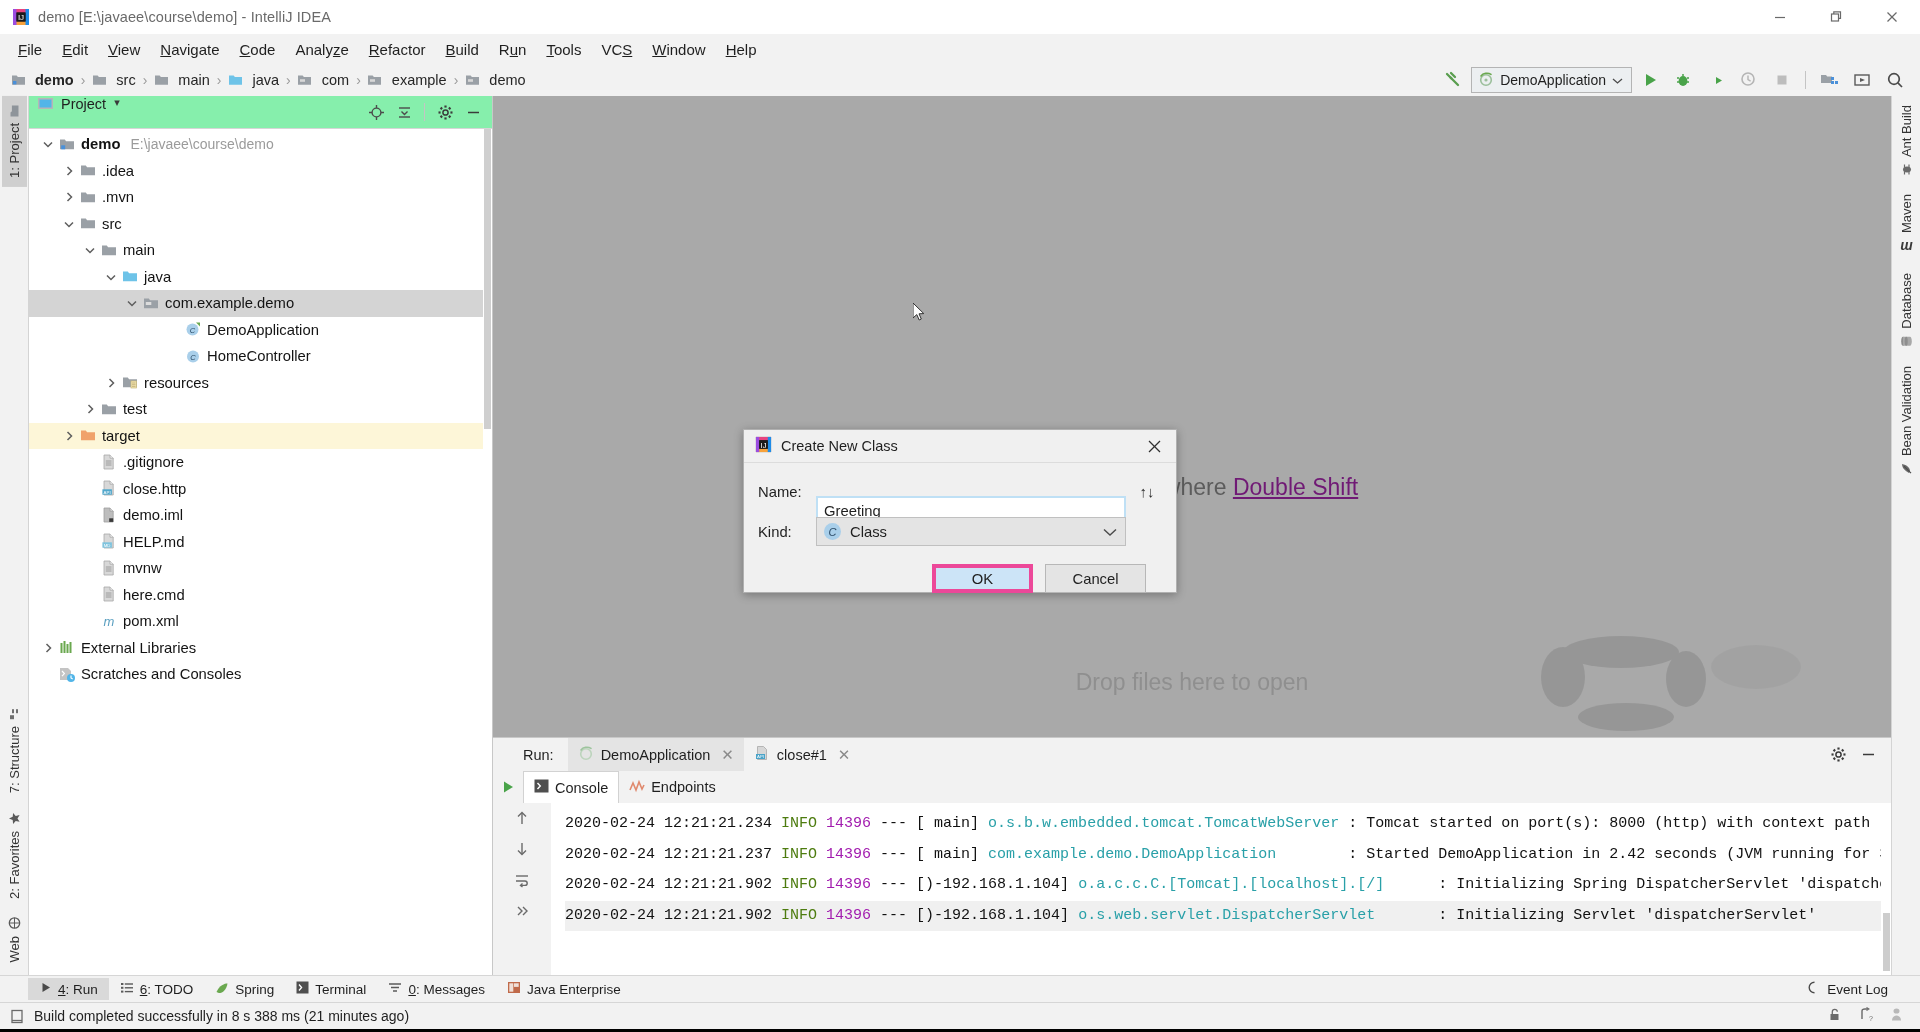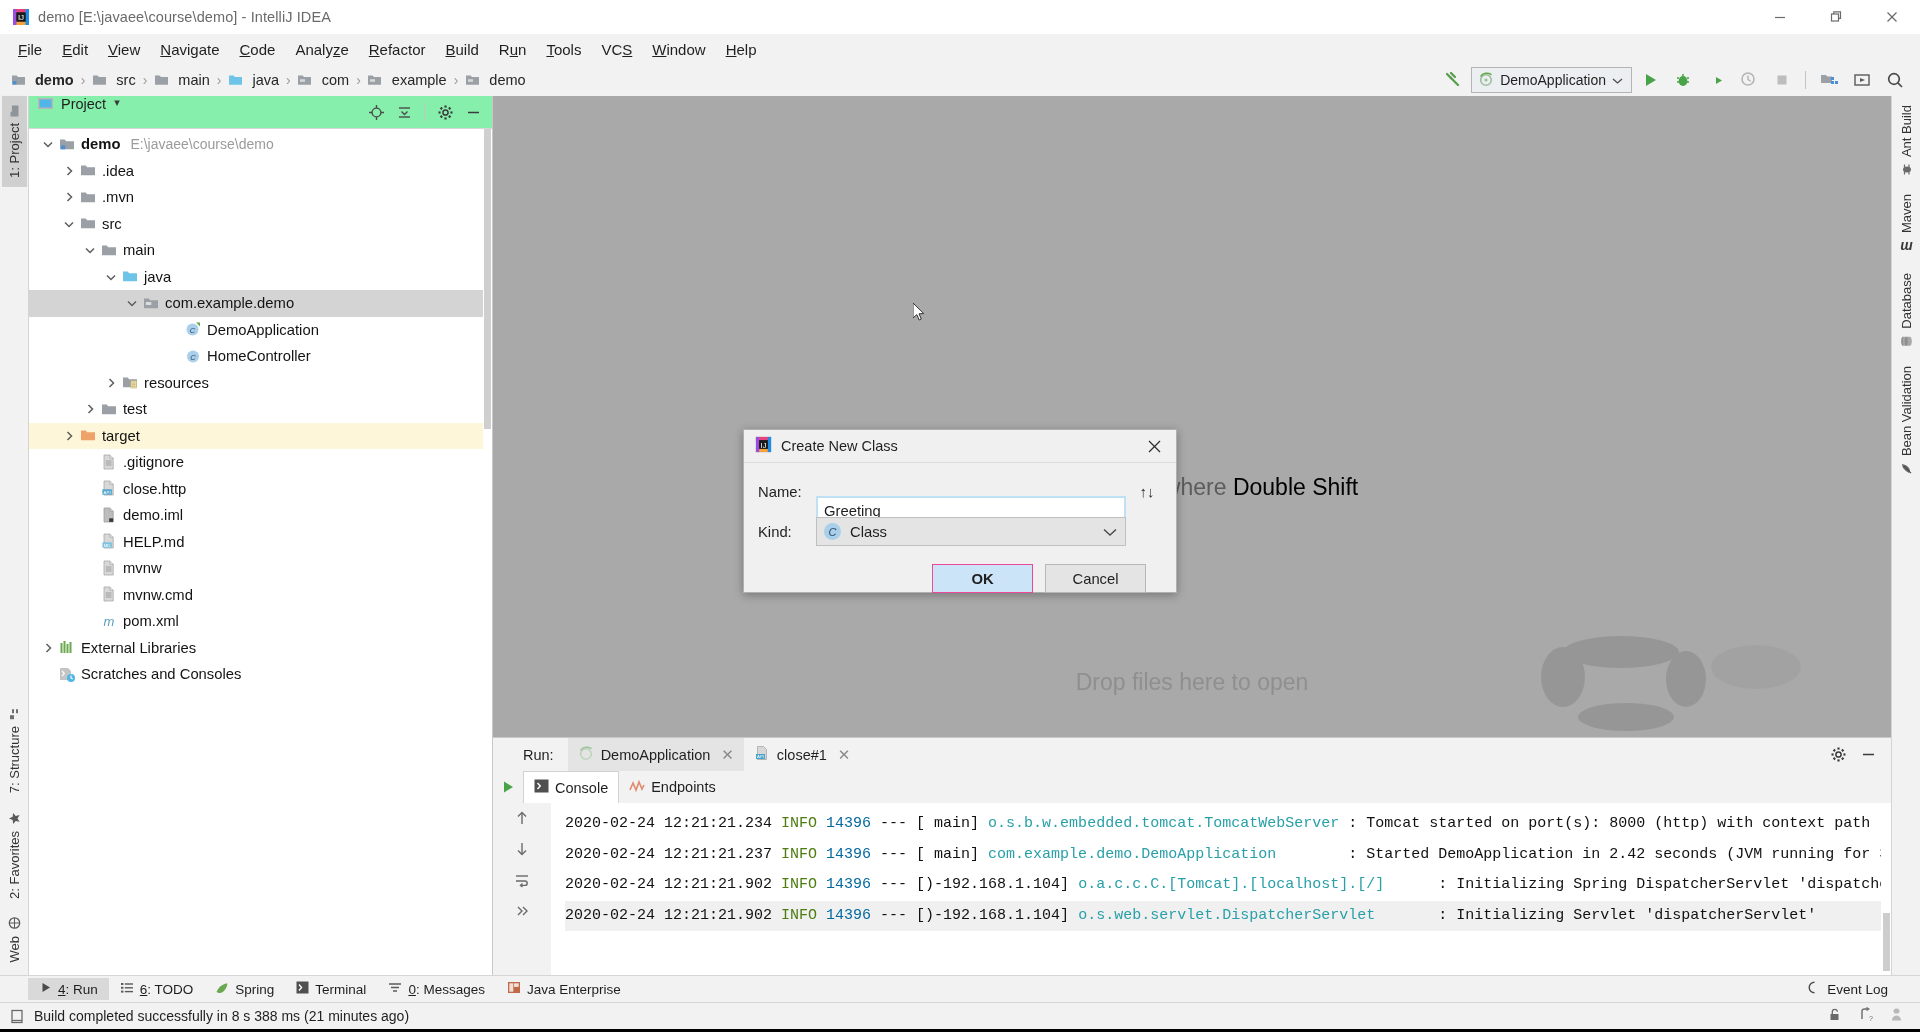--- a/index.html
+++ b/index.html
@@ -77,21 +77,21 @@
 
   
   .tree-sb { position:absolute; right:0; top:0; width:9px; height:100%; background:#fff; }
   .tree-sb .thumb { position:absolute; top:0; left:1px; width:7px; height:300px; background:#cfcfcf; }
 
   
   .editor-col { flex:1; display:flex; flex-direction:column; min-width:0; min-height:0; }
   .editor { flex:1; background:#a9a9a9; position:relative; display:flex;
      align-items:center; justify-content:center; flex-direction:column; min-height:0; overflow:hidden; }
   .ghost1 { font-size:23px; color:#5c5c5c; position:absolute; top:378px; left:50%; transform:translateX(-50%); white-space:nowrap; }
-  .ghost1 .key { color:#000000; }
+  .ghost1 .key { color:#701a75;text-decoration:underline; }
   .ghost2 { font-size:23px; color:#8f8f8f; position:absolute; top:573px; left:50%; transform:translateX(-50%); white-space:nowrap; }
   .smudge { position:absolute; right:60px; bottom:-10px; width:330px; height:130px;
      opacity:.35; filter:blur(.4px); }
 
   
   .runwin { height:238px; flex:0 0 238px; background:#f2f2f2; display:flex; flex-direction:column;
      border-top:1px solid #c8c8c8; }
   .run-head { height:33px; display:flex; align-items:center; padding-left:30px; flex:0 0 33px; }
   .run-label { font-size:14.5px; margin-right:14px; }
   .run-tab { display:flex; align-items:center; gap:7px; height:33px; padding:0 10px; font-size:14.5px; }
@@ -104,21 +104,21 @@
   .console { flex:1; background:#ffffff; display:flex; min-height:0; position:relative; overflow:hidden; }
   .console-gutter { width:58px; flex:0 0 58px; background:#f2f2f2; display:flex;
      flex-direction:column; align-items:center; padding-top:4px; gap:9px; }
   .g-btn { width:24px; height:22px; display:flex; align-items:center; justify-content:center; color:#6a6a6a; }
   .logs { flex:1; font-family:"Liberation Mono", monospace; font-size:15px; padding:6px 0 0 14px;
      line-height:30.5px; white-space:nowrap; min-width:0; overflow:hidden; }
   .logline { display:block; }
   .logline.last { background:#f0f0f0; }
   .c-ts { color:#111; }
   .c-info { color:#4d7c0f; }
-  .c-pid { color:#0369a1; }
+  .c-pid { color:#a21caf; }
   .c-dash { color:#111; }
   .c-thread { color:#111; }
   .c-logger { color:#29a0a8; }
   .c-msg { color:#111; }
   .console-sb { position:absolute; right:0; top:0; width:10px; height:100%; background:#fff; }
   .console-sb .thumb { position:absolute; left:2px; top:110px; width:7px; height:58px; background:#cdcdcd; }
   .run-head-right { margin-left:auto; display:flex; align-items:center; gap:4px; padding-right:10px; }
 
   
   .toolstrip { height:27px; flex:0 0 27px; background:#f2f2f2; display:flex; align-items:center;
@@ -147,21 +147,21 @@
   .finput { flex:1; height:29px; border:1px solid #58a6dd; background:#fff;
      font-size:14.8px; padding:0 7px; display:flex; align-items:center; color:#1f1f1f; outline:2px solid #bfe0f5; outline-offset:-2px;margin-top:38px; }
   .swapbtn { width:30px; flex:0 0 30px; display:flex; align-items:center; justify-content:center;
      color:#303030; font-size:15px; margin-left:6px; }
   .fselect { flex:1; height:29px; border:1px solid #c0c0c0; background:#e4e4e4;
      font-size:14.8px; padding:0 7px; display:flex; align-items:center; gap:9px; position:relative; }
   .fselect .chev { margin-left:auto; color:#4b4b4b; }
   .dlg-btns { display:flex; justify-content:flex-end; gap:12px; padding:8px 16px 0 0; }
   .btn { width:101px; height:29px; display:flex; align-items:center; justify-content:center;
      font-size:14.8px; border:1px solid #b7b7b7; background:#e4e4e4; }
-  .btn.default { background:#cce4f7; border:1px solid #ec4899;font-weight:bold; }
+  .btn.default { background:#cce4f7; border:4px solid #ec4899; }
 
   
   .cursor { position:absolute; left:913px; top:303px; width:14px; height:20px; pointer-events:none; }
 
   
   .cls-ico { width:17px; height:17px; border-radius:50%; background:#a9cfea; color:#2a4a66;
      font-size:11px; display:flex; align-items:center; justify-content:center; font-style:italic; }
 </style>
 </head>
 <body>
@@ -704,21 +704,21 @@
               <svg width="16" height="17" viewBox="0 0 16 17">
                 <path d="M3 1h6l3.2 3.2V15H3z" fill="#d8d8d8" stroke="#a8a8a8" stroke-width=".8"></path>
                 <path d="M9 1v3.2h3.2" fill="#f0f0f0" stroke="#a8a8a8" stroke-width=".8"></path>
                 <g stroke="#8e8e8e" stroke-width=".8">
                   <line x1="4.8" y1="7" x2="10.5" y2="7"></line>
                   <line x1="4.8" y1="9" x2="10.5" y2="9"></line>
                   <line x1="4.8" y1="11" x2="10.5" y2="11"></line>
                 </g>
               </svg>
             </span>
-            <span class="nm">mvnw.cmd</span>
+            <span class="nm">here.cmd</span>
           </div>
           <div class="row">
             <span style="flex: 0 0 52px;"></span>
             <span class="arrow"></span>
             <span class="ico">
               <svg width="16" height="17" viewBox="0 0 16 17">
                 <text x="8" y="13" font-size="13" fill="#5a9fc0" text-anchor="middle" font-style="italic" font-family="Liberation Sans, sans-serif">m</text>
               </svg>
             </span>
             <span class="nm">pom.xml</span>

